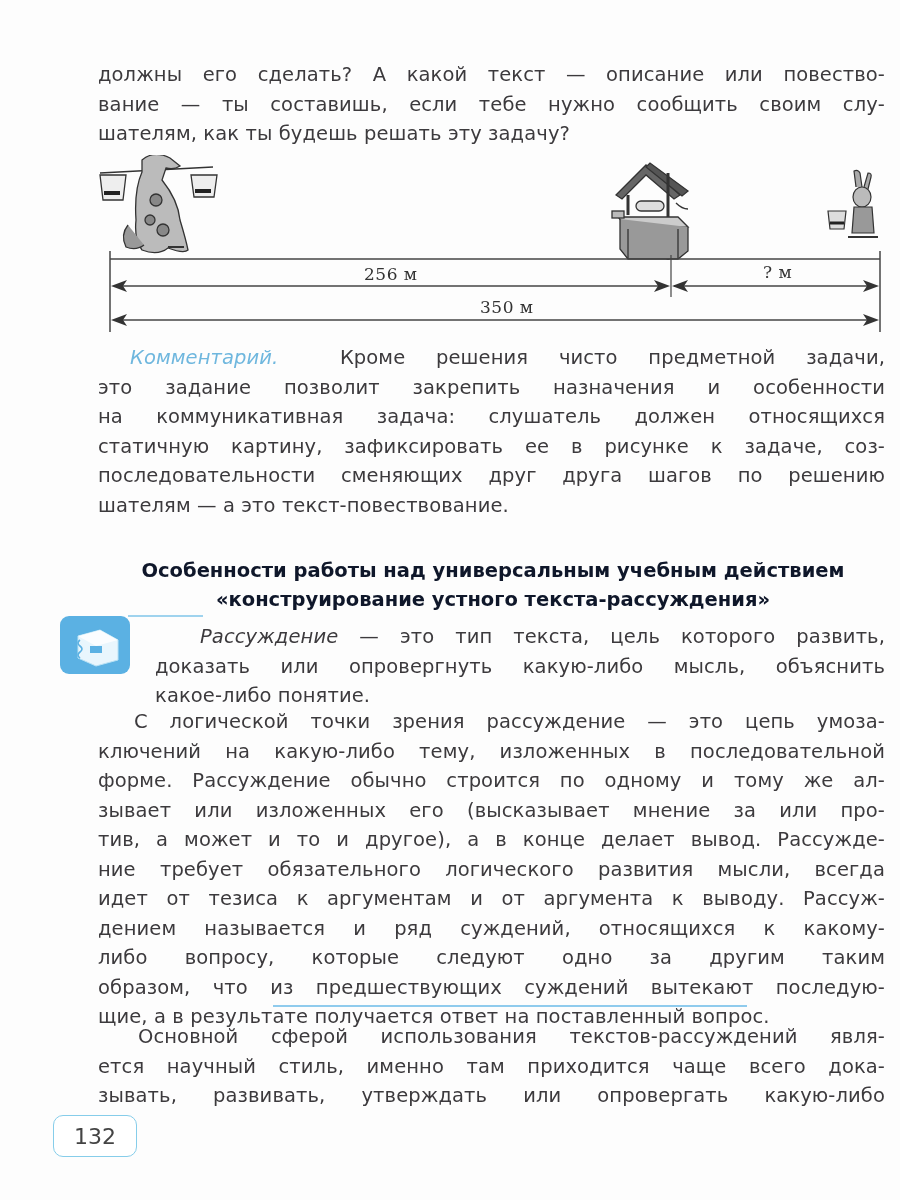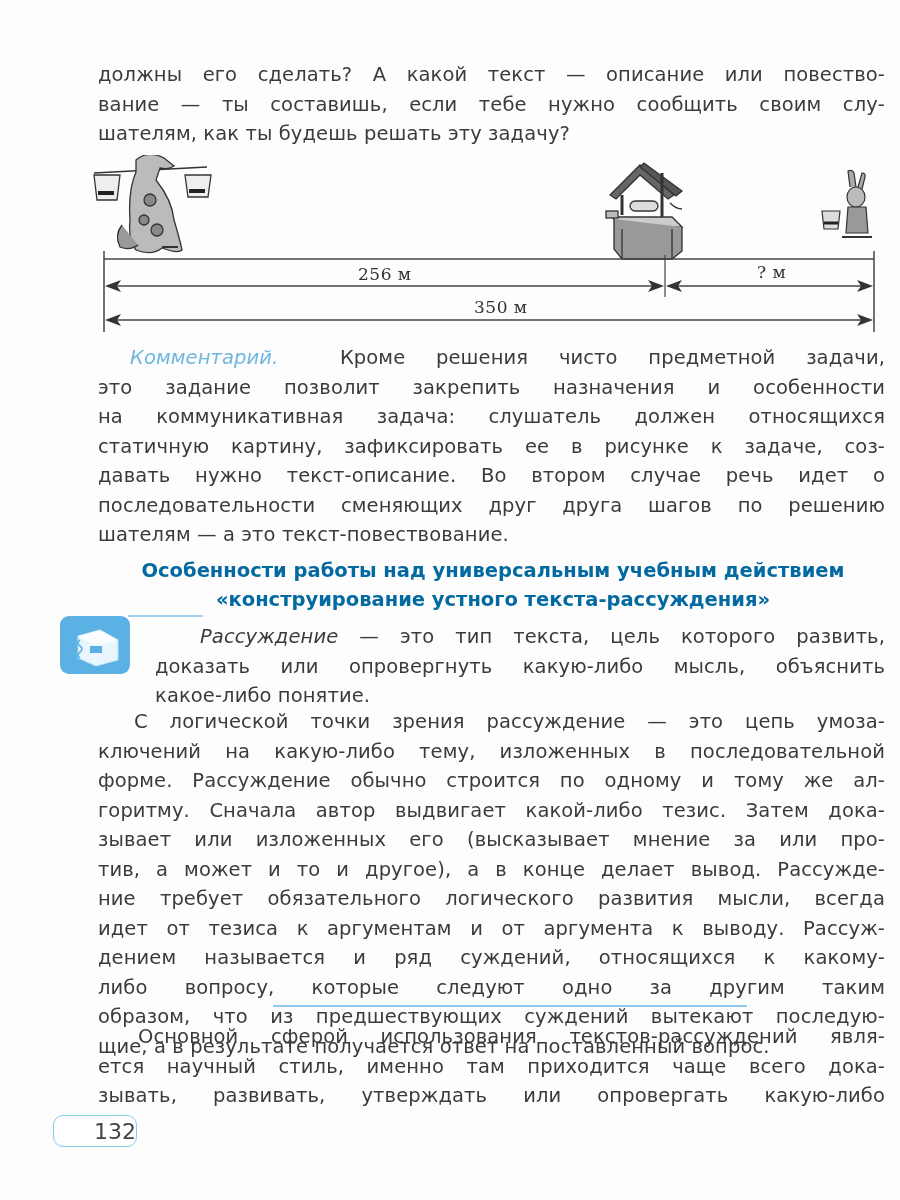--- a/index.html
+++ b/index.html
@@ -14,46 +14,46 @@
       font-size: 19.5px; line-height: 29.5px; letter-spacing: 0.1px;
       text-align: justify;
     }
     .line { display: block; white-space: nowrap; text-align-last: justify; text-align: justify; }
     .line.last { text-align-last: left; }
     .indent { padding-left: 32px; }
     .comment-label { color: #6fb7de; font-style: italic; }
     .italic { font-style: italic; }
 
     
-    .diagram { position: absolute; left: 92px; top: 155px; width: 790px; height: 185px; }
+    .diagram { position: absolute; left: 98px; top: 155px; width: 790px; height: 185px; }
     .diagram svg { position: absolute; left: 0; top: 0; }
     .dim-label {
       position: absolute; font-family: "DejaVu Serif", "Liberation Serif", serif;
       font-size: 17px; color: #333; letter-spacing: 0.5px;
     }
 
     
     .heading {
       position: absolute; left: 98px; width: 790px; top: 556px;
       font-weight: bold; font-size: 19.5px; line-height: 29px; text-align: center;
-      color: #0369a1;
+      color: #0f172a;
     }
     .rule-top { position: absolute; left: 128px; top: 615px; width: 75px; height: 2px; background: #9fd3ee; }
     .def-icon {
       position: absolute; left: 60px; top: 616px; width: 70px; height: 58px;
       background: #5bb1e3; border-radius: 9px;
     }
     .def-icon svg { position: absolute; left: 0; top: 0; }
 
     .sep-rule { position: absolute; left: 273px; top: 1005px; width: 474px; height: 2px; background: #8fcbed; }
 
     .page-num {
-      position: absolute; left: 53px; top: 1115px; width: 84px; height: 32px;
+      position: absolute; left: 53px; top: 1115px; width: 84px; height: 42px;
       border: 1.5px solid #86cdea; border-radius: 10px; box-sizing: border-box;
-      display: flex; align-items: center; justify-content: flex-end;
+      display: flex; align-items: center; justify-content: center;
       font-size: 22px; color: #444; background: #fff;
     }
   </style>
 </head>
 <body>
 
 <div class="para" style="top:60px;">
   <span class="line">должны его сделать? А какой текст — описание или повество-</span>
   <span class="line">вание — ты составишь, если тебе нужно сообщить своим слу-</span>
   <span class="line last">шателям, как ты будешь решать эту задачу?</span>
@@ -119,21 +119,20 @@
   <span class="dim-label" style="left:266px; top:109px;">256 м</span>
   <span class="dim-label" style="left:665px; top:107px;">? м</span>
   <span class="dim-label" style="left:382px; top:142px;">350 м</span>
 </div>
 
 <div class="para" style="top:343px;">
   <span class="line indent"><span class="comment-label">Комментарий.</span>&nbsp; <span>Кроме решения чисто предметной задачи,</span></span>
   <span class="line">это задание позволит закрепить назначения и особенности</span>
   <span class="line">на коммуникативная задача: слушатель должен относящихся</span>
   <span class="line">статичную картину, зафиксировать ее в рисунке к задаче, соз-</span>
-  <span class="line">давать нужно текст-описание. Во втором случае речь идет о</span>
   <span class="line">последовательности сменяющих друг друга шагов по решению</span>
   <span class="line last">шателям — а это текст-повествование.</span>
 </div>
 
 <div class="heading">
   <div>Особенности работы над универсальным учебным действием</div>
   <div>«конструирование устного текста-рассуждения»</div>
 </div>
 
 <div class="rule-top"></div>
@@ -150,21 +149,20 @@
 <div class="para" style="top:622px; left:155px; width:730px;">
   <span class="line" style="padding-left:45px;"><span class="italic">Рассуждение</span><span> — это тип текста, цель которого развить,</span></span>
   <span class="line">доказать или опровергнуть какую-либо мысль, объяснить</span>
   <span class="line last">какое-либо понятие.</span>
 </div>
 
 <div class="para" style="top:707px;">
   <span class="line indent" style="padding-left:36px;">С логической точки зрения рассуждение — это цепь умоза-</span>
   <span class="line">ключений на какую-либо тему, изложенных в последовательной</span>
   <span class="line">форме. Рассуждение обычно строится по одному и тому же ал-</span>
-  <span class="line">горитму. Сначала автор выдвигает какой-либо тезис. Затем дока-</span>
   <span class="line">зывает или изложенных его (высказывает мнение за или про-</span>
   <span class="line">тив, а может и то и другое), а в конце делает вывод. Рассужде-</span>
   <span class="line">ние требует обязательного логического развития мысли, всегда</span>
   <span class="line">идет от тезиса к аргументам и от аргумента к выводу. Рассуж-</span>
   <span class="line">дением называется и ряд суждений, относящихся к какому-</span>
   <span class="line">либо вопросу, которые следуют одно за другим таким</span>
   <span class="line">образом, что из предшествующих суждений вытекают последую-</span>
   <span class="line last">щие, а в результате получается ответ на поставленный вопрос.</span>
 </div>
 

